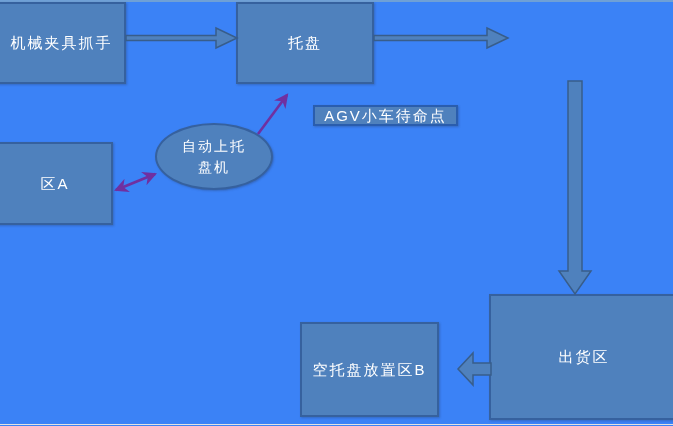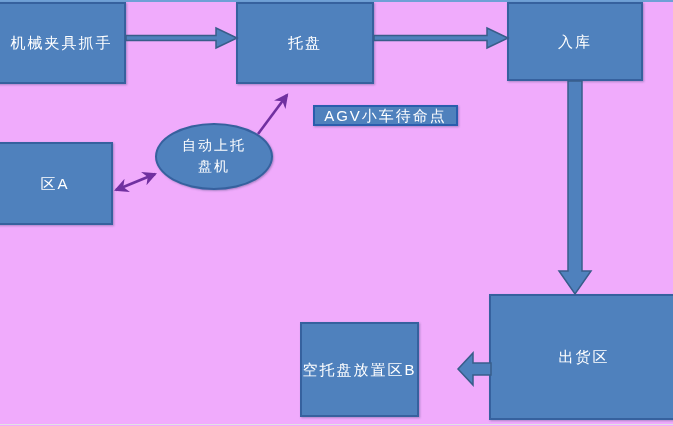--- a/index.html
+++ b/index.html
@@ -1,21 +1,21 @@
 <!DOCTYPE html>
 <html><head>
 <meta charset="utf-8">
 <style>
   html, body { margin: 0; padding: 0; background: #ffffff; }
   #canvas {
     position: relative;
     width: 673px;
     height: 426px;
     overflow: hidden;
-    background: #f0abfc;
+    background: #3b82f6;
     font-family: "Liberation Sans", "DejaVu Sans", sans-serif;
   }
   .node {
     position: absolute;
     box-sizing: border-box;
     background: #4F81BD;
     border: 2px solid #36619E;
     color: #ffffff;
     display: flex;
     flex-direction: column;
@@ -59,42 +59,39 @@
   <div class="top-line"></div>
 
   <div class="node" style="left:-3px; top:2px; width:129px; height:82px;">
     <span>机械夹具抓手</span>
   </div>
 
   <div class="node" style="left:236px; top:2px; width:138px; height:82px;">
     <span>托盘</span>
   </div>
 
-  <div class="node" style="left:507px; top:2px; width:136px; height:79px;">
-    <span>入库</span>
-  </div>
 
   <div class="node" style="left:313px; top:105px; width:145px; height:21px; border-color:#2A5DAD;">
     <span>AGV小车待命点</span>
   </div>
 
-  <div class="node ellipse" style="left:155px; top:123px; width:118px; height:67px;font-family:Liberation Mono, monospace;">
+  <div class="node ellipse" style="left:155px; top:123px; width:118px; height:67px;">
     <span>自动上托</span>
     <span>盘机</span>
   </div>
 
   <div class="node" style="left:-3px; top:142px; width:116px; height:83px;">
     <span>区A</span>
   </div>
 
   <div class="node" style="left:489px; top:294px; width:190px; height:126px;">
     <span>出货区</span>
   </div>
 
-  <div class="node" style="left:300px; top:322px; width:119px; height:95px;">
+  <div class="node" style="left:300px; top:322px; width:139px; height:95px;">
     <span>空托盘放置区B</span>
   </div>
 
   <svg id="arrow-layer" viewBox="0 0 673 426">
     <defs>
       <marker id="pArrow" viewBox="0 0 10 10" refX="8.5" refY="5" markerWidth="5.5" markerHeight="5.5" orient="auto-start-reverse">
         <path d="M0,0 L10,5 L0,10 L3,5 z" fill="#7030A0"></path>
       </marker>
     </defs>
 

